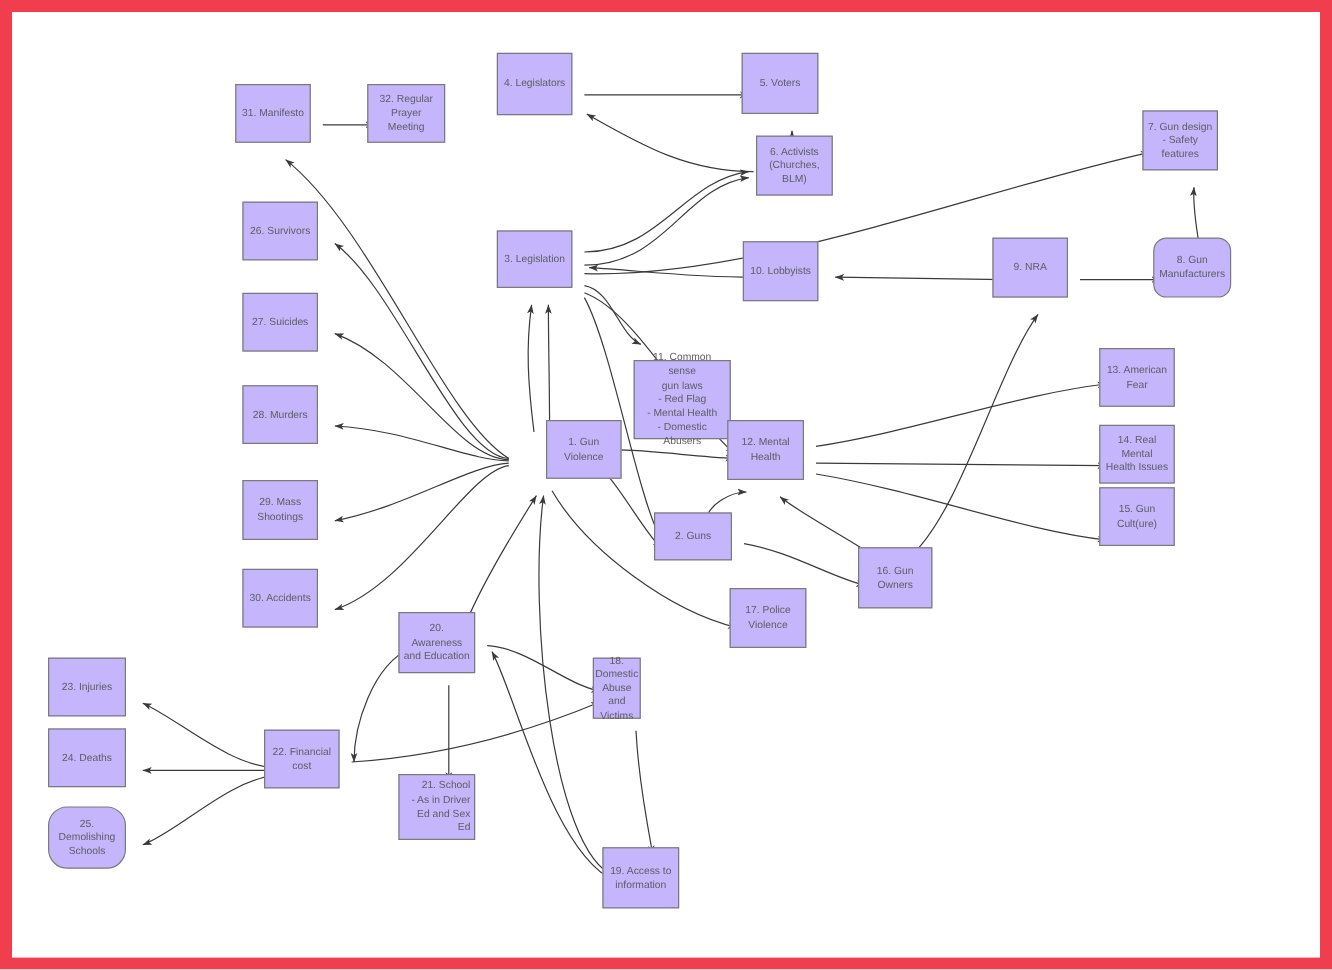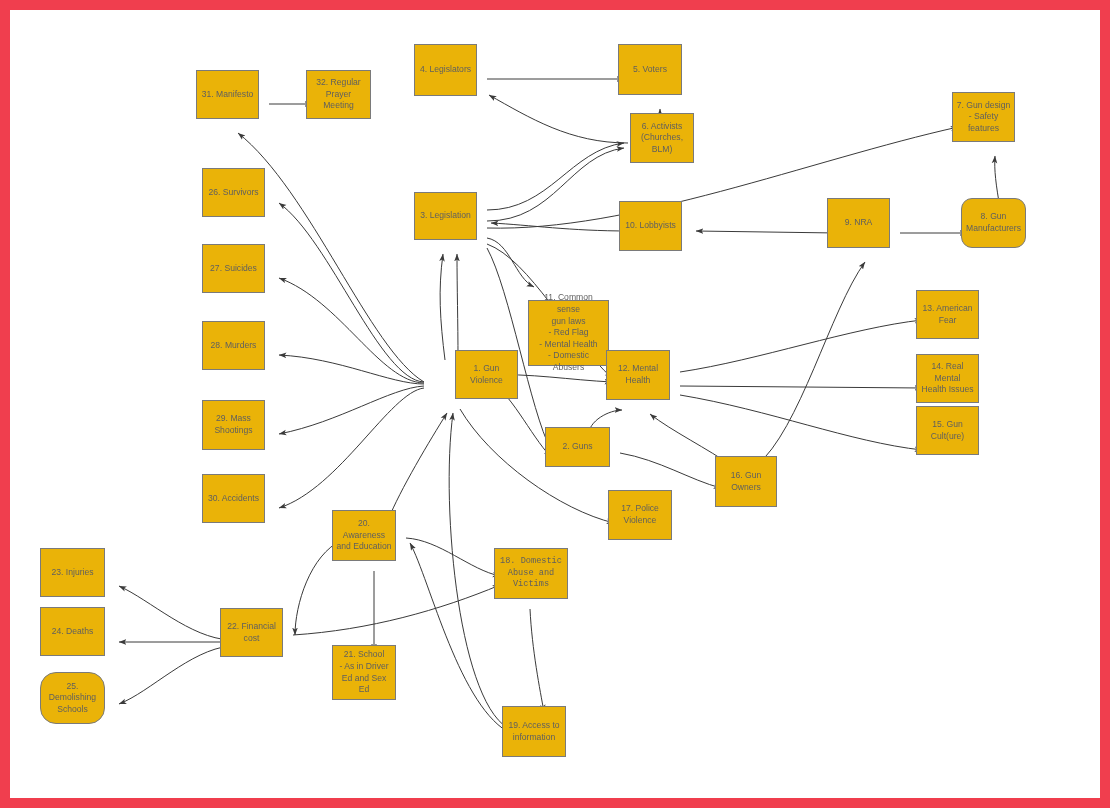--- a/index.html
+++ b/index.html
@@ -21,21 +21,21 @@
     position: absolute;
     left: 0;
     top: 0;
     width: 1090px;
     height: 788px;
     pointer-events: none;
   }
   .node {
     position: absolute;
     box-sizing: border-box;
-    background: #eab308;
+    background: #c4b5fd;
     border: 1px solid #7a7a7a;
     color: #5f5f5f;
     font-size: 8.6px;
     line-height: 11.6px;
     display: flex;
     align-items: center;
     justify-content: center;
     text-align: center;
     padding: 2px 3px;
     white-space: pre-line;
@@ -127,28 +127,28 @@
       <div class="node" style="left: 906px; top: 280px; width: 63px; height: 49px; border-color: rgb(122, 122, 122); color: rgb(95, 95, 95);">13. American
 Fear</div>
       <div class="node" style="left: 906px; top: 344px; width: 63px; height: 49px; border-color: rgb(122, 122, 122); color: rgb(95, 95, 95);">14. Real Mental
 Health Issues</div>
       <div class="node" style="left: 906px; top: 396px; width: 63px; height: 49px; border-color: rgb(122, 122, 122); color: rgb(95, 95, 95);">15. Gun
 Cult(ure)</div>
       <div class="node" style="left: 705px; top: 446px; width: 62px; height: 51px; border-color: rgb(122, 122, 122); color: rgb(95, 95, 95);">16. Gun
 Owners</div>
       <div class="node" style="left: 598px; top: 480px; width: 64px; height: 50px; border-color: rgb(122, 122, 122); color: rgb(95, 95, 95);">17. Police
 Violence</div>
-      <div class="node" style="left: 484px; top: 538px; width: 74px; height: 51px; border-color: rgb(122, 122, 122); color: rgb(95, 95, 95); font-family: Liberation Mono, monospace;">18. Domestic
+      <div class="node" style="left: 484px; top: 538px; width: 40px; height: 51px; border-color: rgb(122, 122, 122); color: rgb(95, 95, 95);">18. Domestic
 Abuse and
 Victims</div>
       <div class="node" style="left: 492px; top: 696px; width: 64px; height: 51px; border-color: rgb(122, 122, 122); color: rgb(95, 95, 95);">19. Access to
 information</div>
       <div class="node" style="left: 322px; top: 500px; width: 64px; height: 51px; border-color: rgb(122, 122, 122); color: rgb(95, 95, 95);">20. Awareness
 and Education</div>
-      <div class="node" style="left: 322px; top: 635px; width: 64px; height: 55px; border-color: rgb(122, 122, 122); color: rgb(95, 95, 95);">21. School
+      <div class="node" style="left: 322px; top: 635px; width: 64px; height: 55px; border-color: rgb(122, 122, 122); color: rgb(95, 95, 95); text-align: right;">21. School
 - As in Driver
 Ed and Sex Ed</div>
       <div class="node" style="left: 210px; top: 598px; width: 63px; height: 49px; border-color: rgb(122, 122, 122); color: rgb(95, 95, 95);">22. Financial
 cost</div>
       <div class="node" style="left: 30px; top: 538px; width: 65px; height: 49px; border-color: rgb(122, 122, 122); color: rgb(95, 95, 95);">23. Injuries</div>
       <div class="node" style="left: 30px; top: 597px; width: 65px; height: 49px; border-color: rgb(122, 122, 122); color: rgb(95, 95, 95);">24. Deaths</div>
       <div class="node" style="left: 30px; top: 662px; width: 65px; height: 52px; border-color: rgb(122, 122, 122); color: rgb(95, 95, 95); border-radius: 16px;">25.
 Demolishing
 Schools</div>
       <div class="node" style="left: 192px; top: 158px; width: 63px; height: 49px; border-color: rgb(122, 122, 122); color: rgb(95, 95, 95);">26. Survivors</div>

